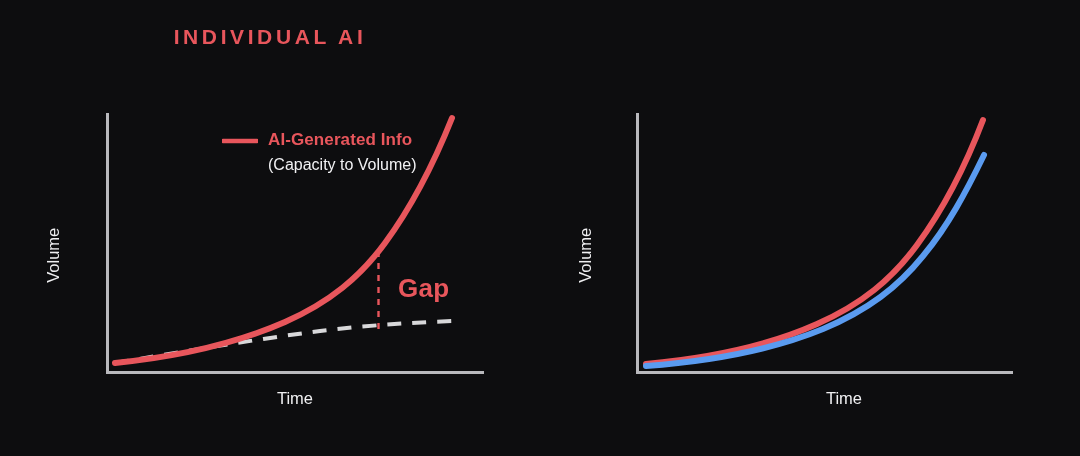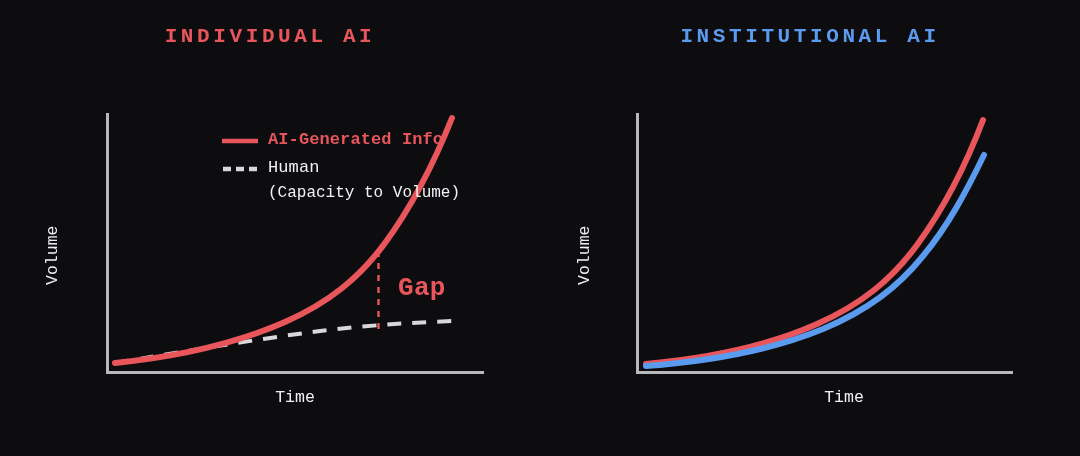--- a/index.html
+++ b/index.html
@@ -14,21 +14,20 @@
     overflow: hidden;
     font-family: "Liberation Sans", sans-serif;
     position: relative;
   }
   .stage {
     position: absolute;
     inset: 0;
     width: 1080px;
     height: 456px;
     background: #0d0d0f;
-    font-family: Liberation Mono, monospace;
   }
   .panel {
     position: absolute;
     top: 0;
     height: 456px;
   }
   .panel-left  { left: 0;   width: 540px; }
   .panel-right { left: 540px; width: 540px; }
 
   .panel-title {
@@ -151,38 +150,29 @@
     <div class="legend legend-left">
       <div class="legend-row">
         <span class="legend-swatch">
           <svg width="36" height="20" viewBox="0 0 36 20" xmlns="http://www.w3.org/2000/svg">
             <line x1="1" y1="10" x2="35" y2="10" stroke="#e8565c" stroke-width="4.5" stroke-linecap="round"></line>
           </svg>
         </span>
         <span class="legend-text lt-red">AI-Generated Info</span>
       </div>
 
-      <div class="legend-row">
-        <span class="legend-swatch">
-          <svg width="36" height="20" viewBox="0 0 36 20" xmlns="http://www.w3.org/2000/svg">
-            <line x1="1" y1="10" x2="35" y2="10" stroke="#d8d8da" stroke-width="4.5" stroke-dasharray="8 5" stroke-linecap="butt"></line>
-          </svg>
-        </span>
-        <span class="legend-text lt-white normal">Human</span>
-      </div>
 
       <div class="legend-sub lt-white">(Capacity to Volume)</div>
     </div>
 
     <div class="gap-label">Gap</div>
   </div>
 
   <div class="panel panel-right">
 
-    <div class="panel-title title-institutional">INSTITUTIONAL AI</div>
 
     <div class="plot">
       <svg width="540" height="456" viewBox="0 0 540 456" xmlns="http://www.w3.org/2000/svg">
 
         <line x1="97.5" y1="113" x2="97.5" y2="373.5" stroke="#b9b9bd" stroke-width="3"></line>
         <line x1="96" y1="372.5" x2="473" y2="372.5" stroke="#b9b9bd" stroke-width="3"></line>
 
         <path d="M 106 364 C 170 358, 228 346, 277 324 C 322 304, 352 279, 377 245 C 402 211, 424 170, 443 120" fill="none" stroke="#e8565c" stroke-width="6" stroke-linecap="round"></path>
 
         <path d="M 106 366 C 172 361, 232 350, 283 329 C 328 310, 358 287, 383 256 C 408 226, 426 192, 444 155" fill="none" stroke="#5a9bf0" stroke-width="6" stroke-linecap="round"></path>

